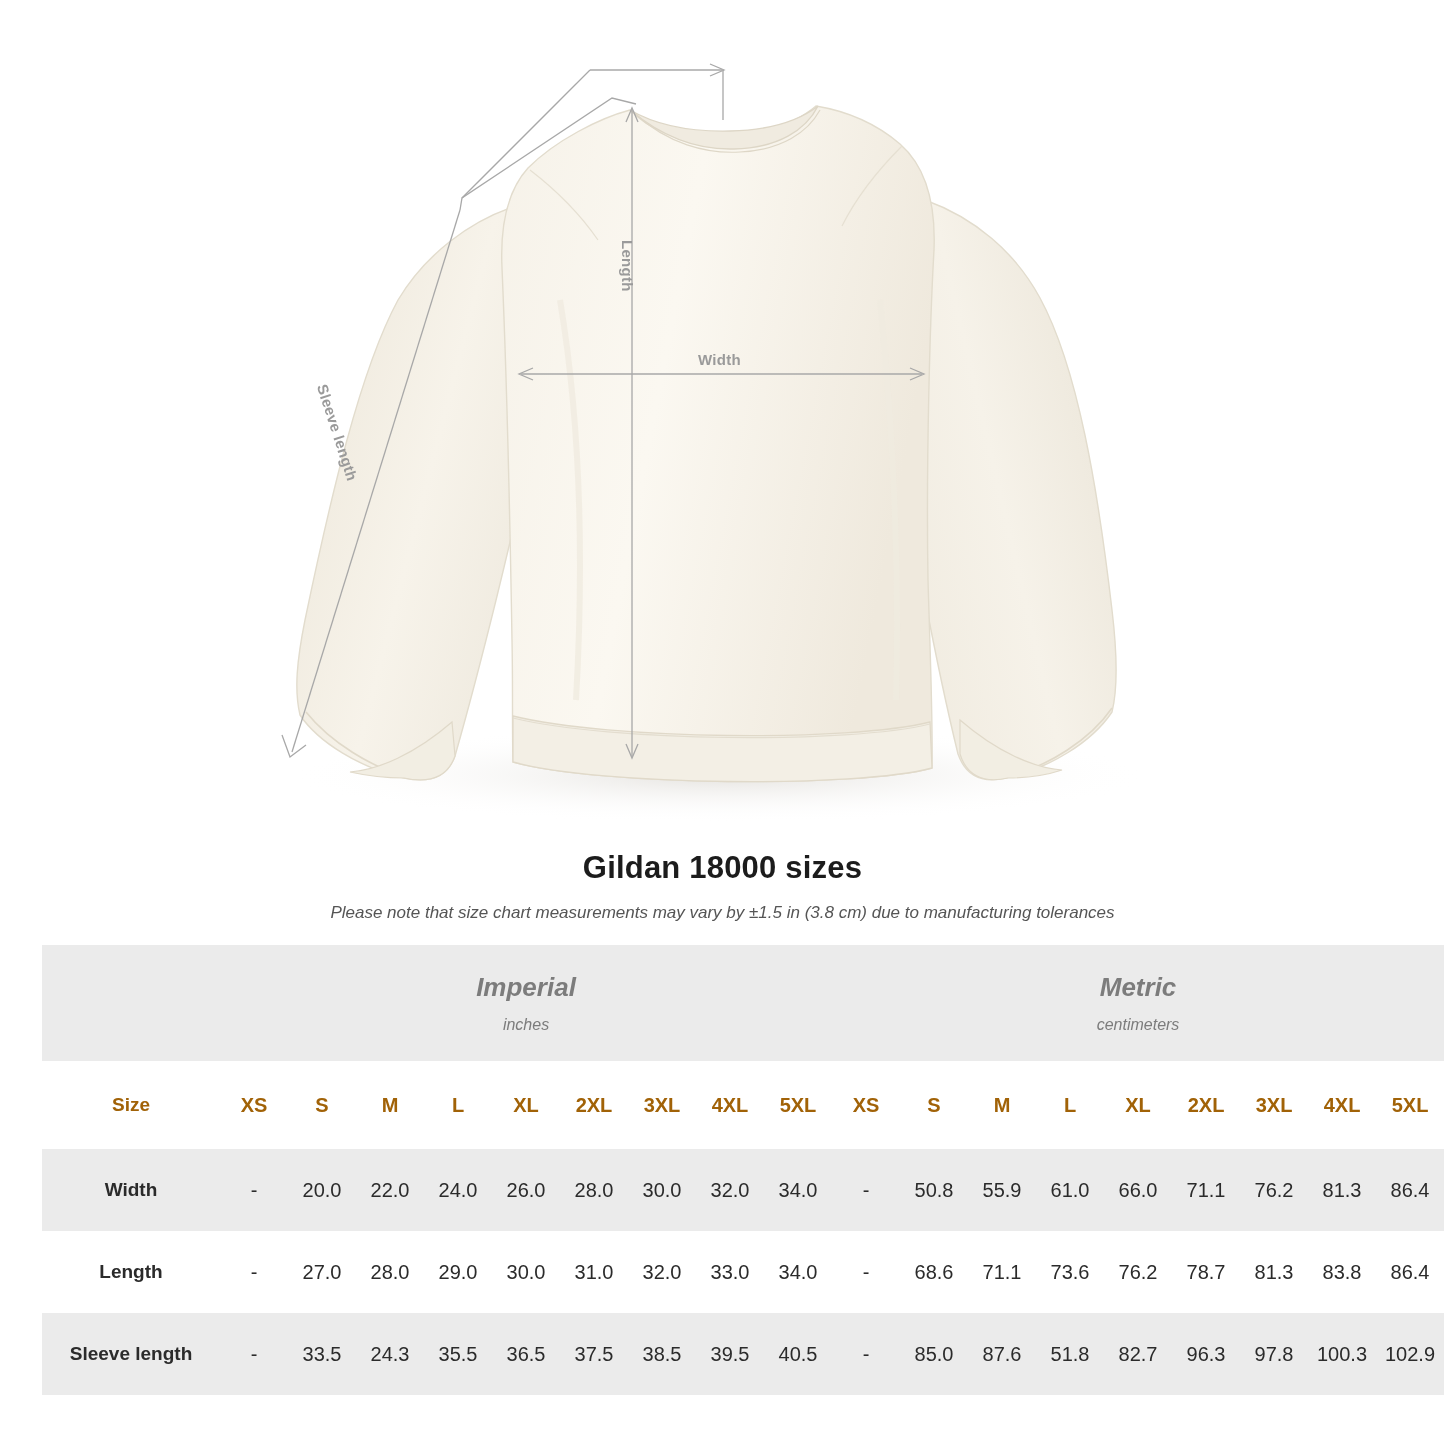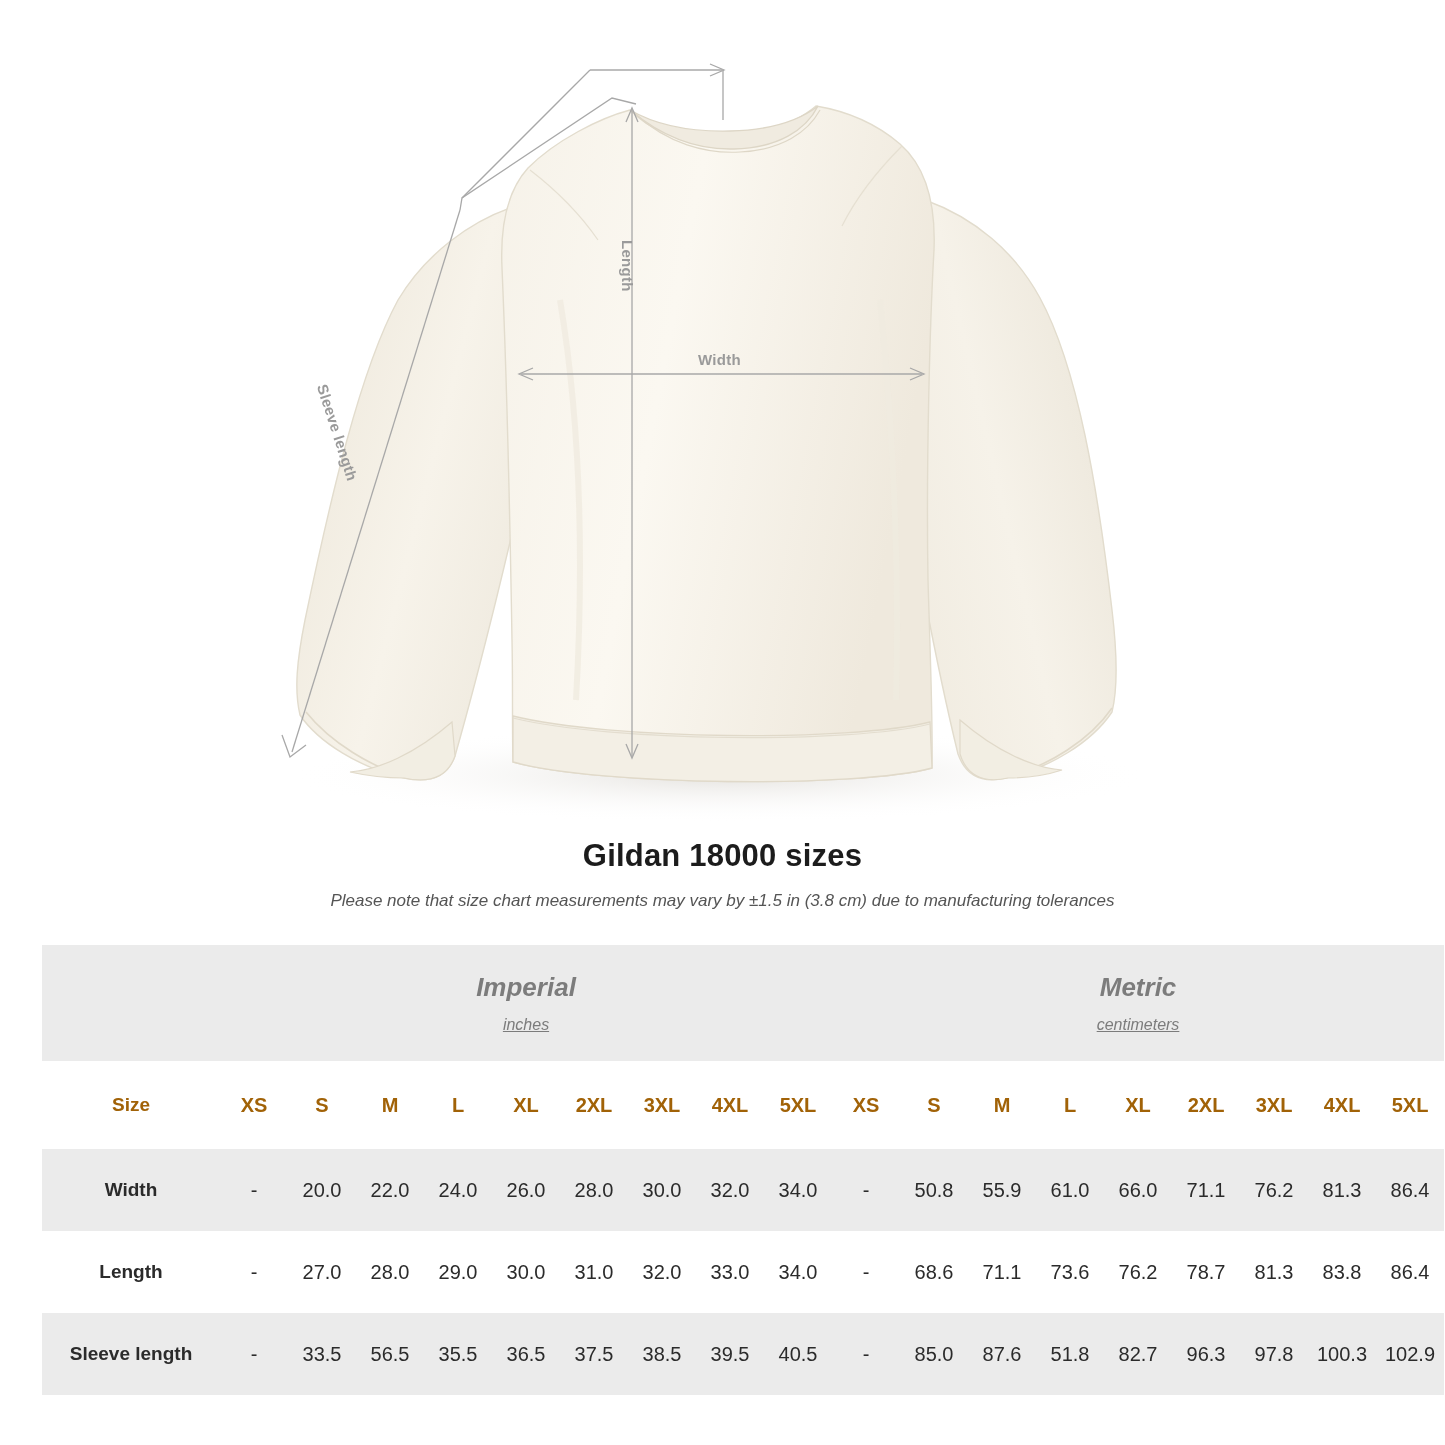--- a/index.html
+++ b/index.html
@@ -53,21 +53,21 @@
   #title-block {
     position: absolute;
     left: 0; top: 838px;
     width: 1445px;
     text-align: center;
   }
   #chart-title {
     font-size: 31px;
     font-weight: bold;
     color: #1c1c1c;
-    margin: 0;
+    margin: 12px;
     letter-spacing: 0.2px;
   }
   #chart-note {
     margin-top: 17px;
     font-size: 17px;
     font-style: italic;
     color: #555555;
   }
 
   
@@ -98,21 +98,20 @@
     font-style: italic;
     font-weight: bold;
     color: #7c7c7c;
     line-height: 1.2;
   }
   .unit-sub {
     font-size: 16px;
     font-style: italic;
     color: #7c7c7c;
     margin-top: 12px;
-    text-decoration: underline;
   }
   .size-row td {
     height: 88px;
     font-size: 20px;
     color: #a16207;
     background: #ffffff;
   }
   .size-row td.rowhead {
     font-weight: bold;
     font-size: 19px;
@@ -351,21 +350,21 @@
         <td>78.7</td>
         <td>81.3</td>
         <td>83.8</td>
         <td>86.4</td>
       </tr>
 
       <tr class="data-row row-shade">
         <td class="rowhead">Sleeve length</td>
         <td>-</td>
         <td>33.5</td>
-        <td>56.5</td>
+        <td>24.3</td>
         <td>35.5</td>
         <td>36.5</td>
         <td>37.5</td>
         <td>38.5</td>
         <td>39.5</td>
         <td>40.5</td>
         <td>-</td>
         <td>85.0</td>
         <td>87.6</td>
         <td>51.8</td>

